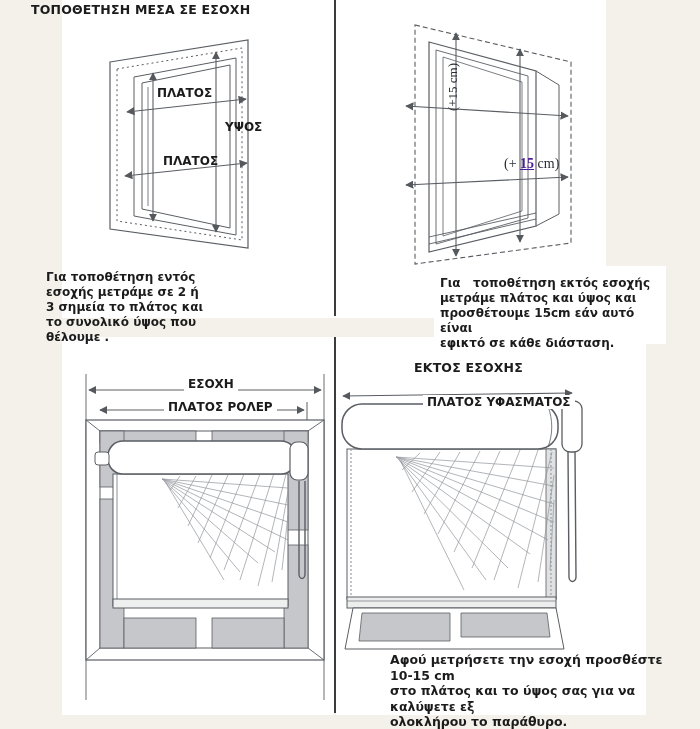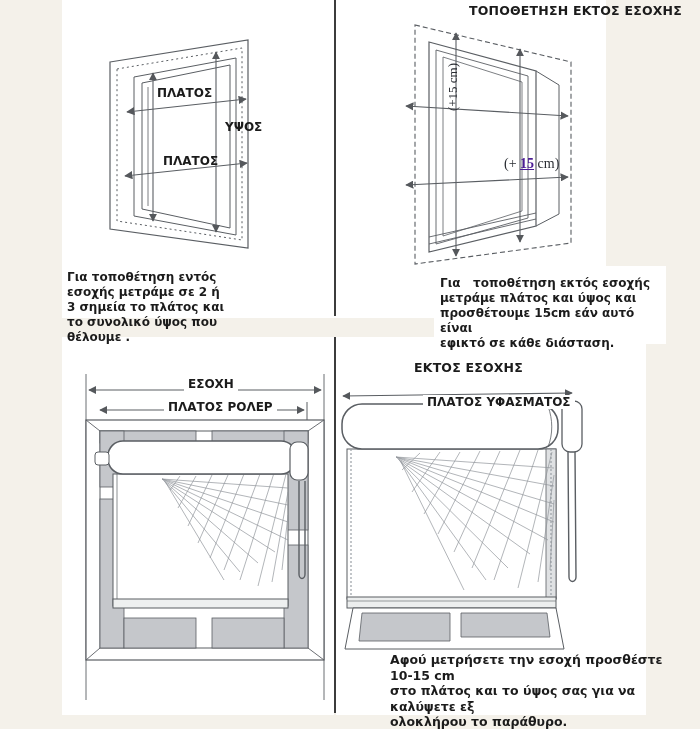--- a/index.html
+++ b/index.html
@@ -130,30 +130,30 @@
         <path d="M461,613 L547,613 L550,637 L461,637 Z"></path>
       </g>
 
       <rect x="342" y="404" width="216" height="45" rx="20" fill="#ffffff" stroke-width="1.5"></rect>
       <path d="M548,406 C553,420 553,434 548,447" stroke-width="0.8"></path>
       <rect x="562" y="401" width="20" height="51" rx="8" fill="#ffffff" stroke-width="1.3"></rect>
       <path d="M568,452 L569,577 A3.5,4.5 0 0 0 576,577 L575,452" stroke-width="1.4"></path>
     </g>
   </svg>
 
-  <div class="lbl title" style="left:469px;top:3px;">ΤΟΠΟΘΕΤΗΣΗ ΕΚΤΟΣ ΕΣΟΧΗΣ</div>
+  <div class="lbl title" style="left:31px;top:2px;">ΤΟΠΟΘΕΤΗΣΗ ΜΕΣΑ ΣΕ ΕΣΟΧΗ</div>
 
   <div class="lbl dlabel" style="left:157px;top:86px;">ΠΛΑΤΟΣ</div>
   <div class="lbl dlabel" style="left:225px;top:120px;">ΥΨΟΣ</div>
   <div class="lbl dlabel" style="left:163px;top:154px;">ΠΛΑΤΟΣ</div>
 
   <div class="lbl serif plus15v" style="left:413px;top:79px;">(+15 cm)</div>
   <div class="lbl serif plus15h" style="left:504px;top:156px;"><span>(+ </span><b>15</b><span> cm)</span></div>
 
-  <div class="caption" style="left:46px;top:270px;width:175px;margin-left:21px;">Για τοποθέτηση εντός
+  <div class="caption" style="left:46px;top:270px;width:175px;">Για τοποθέτηση εντός
 εσοχής μετράμε σε 2 ή
 3 σημεία το πλάτος και
 το συνολικό ύψος που
 θέλουμε .</div>
   <div class="caption" style="left:440px;top:276px;width:225px;">Για   τοποθέτηση εκτός εσοχής
 μετράμε πλάτος και ύψος και
 προσθέτουμε 15cm εάν αυτό είναι
 εφικτό σε κάθε διάσταση.</div>
 
   <div class="lbl dlabel onln" style="left:184px;top:377px;">ΕΣΟΧΗ</div>

